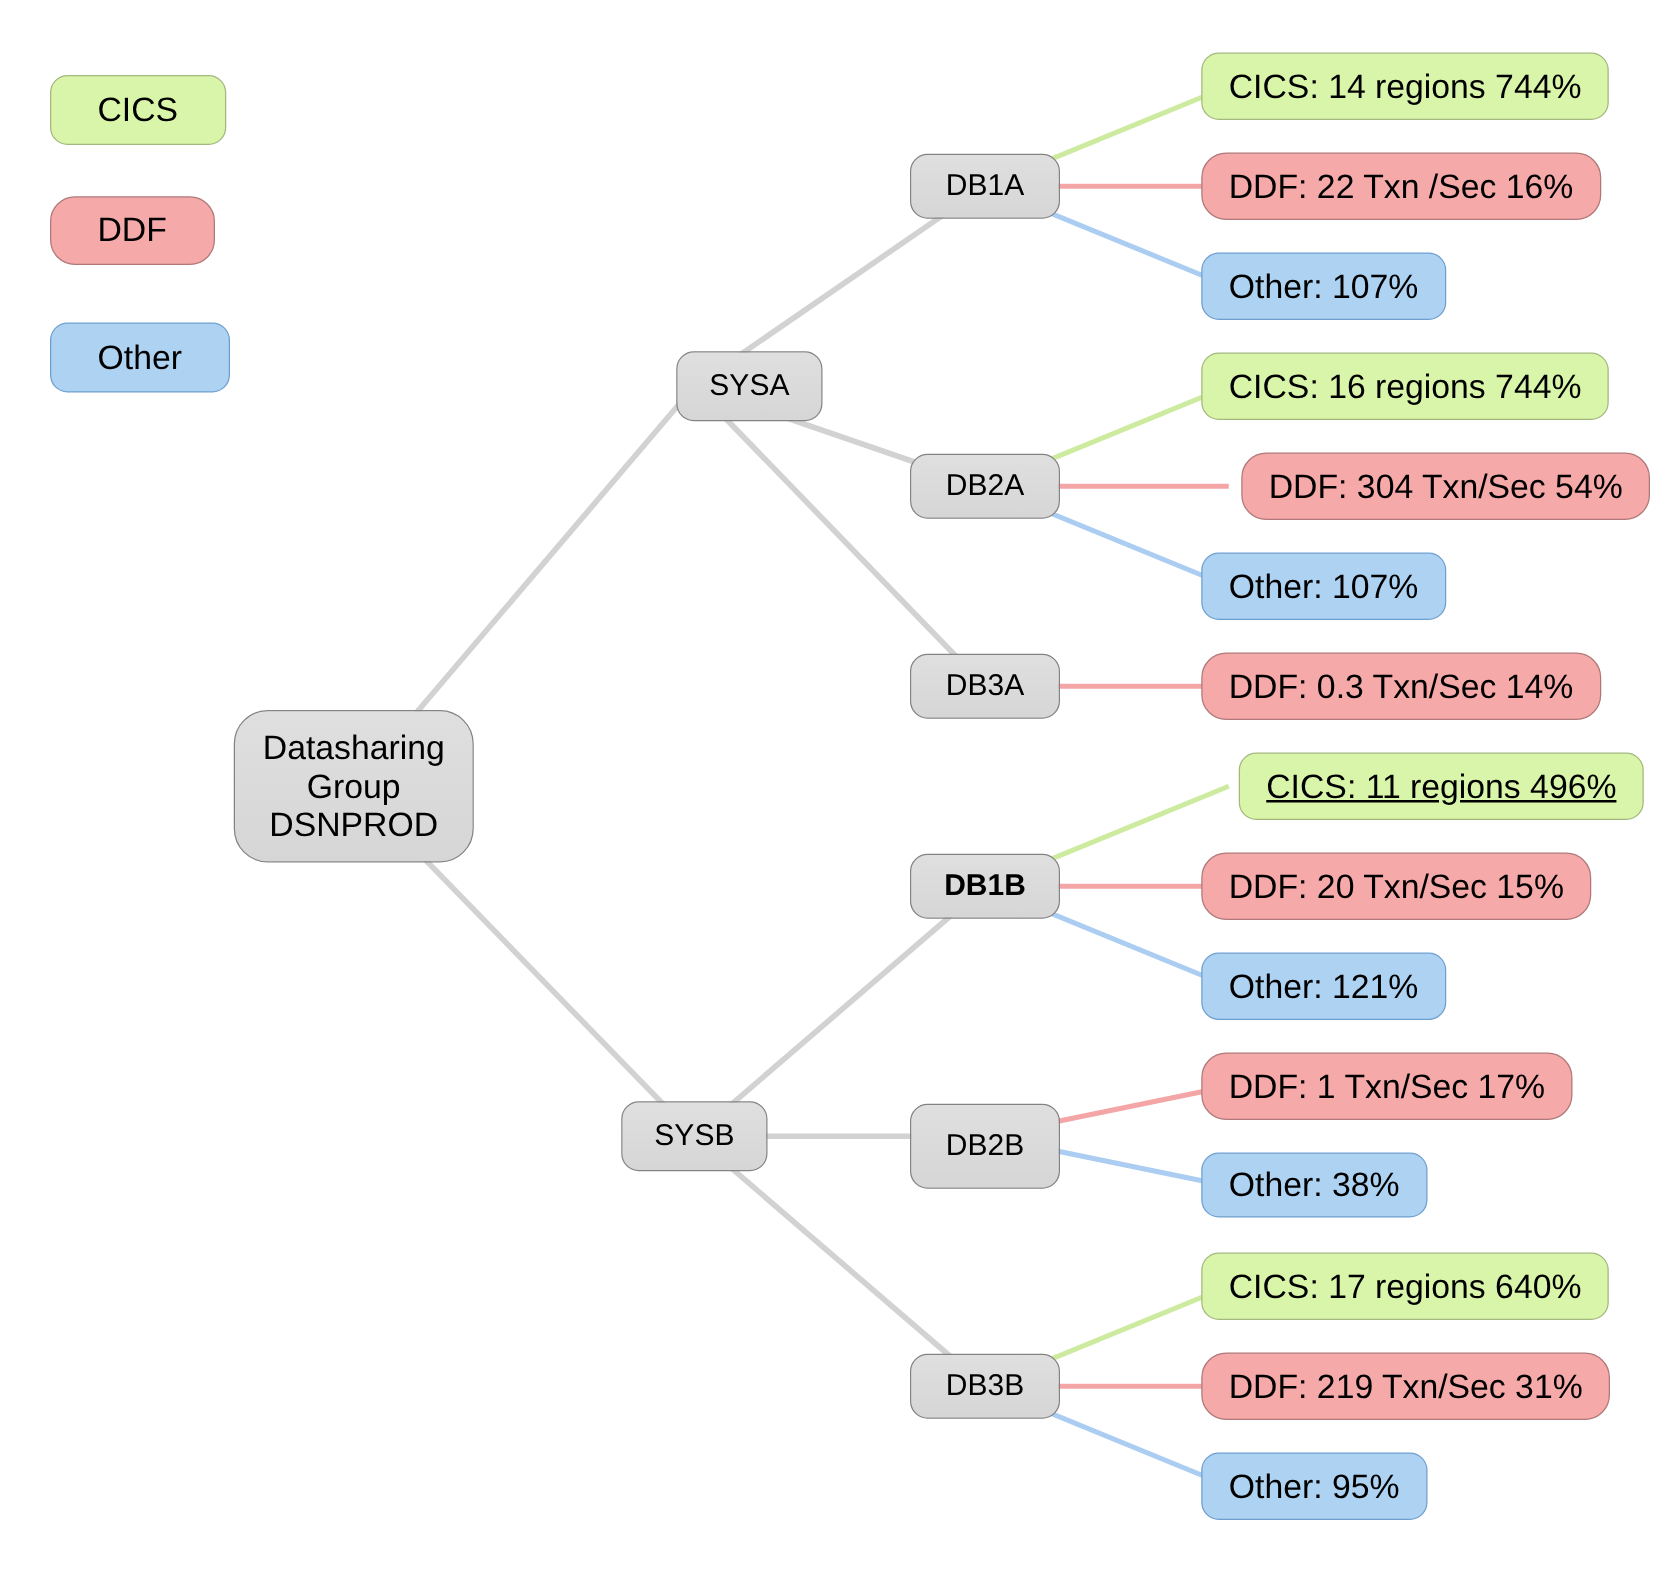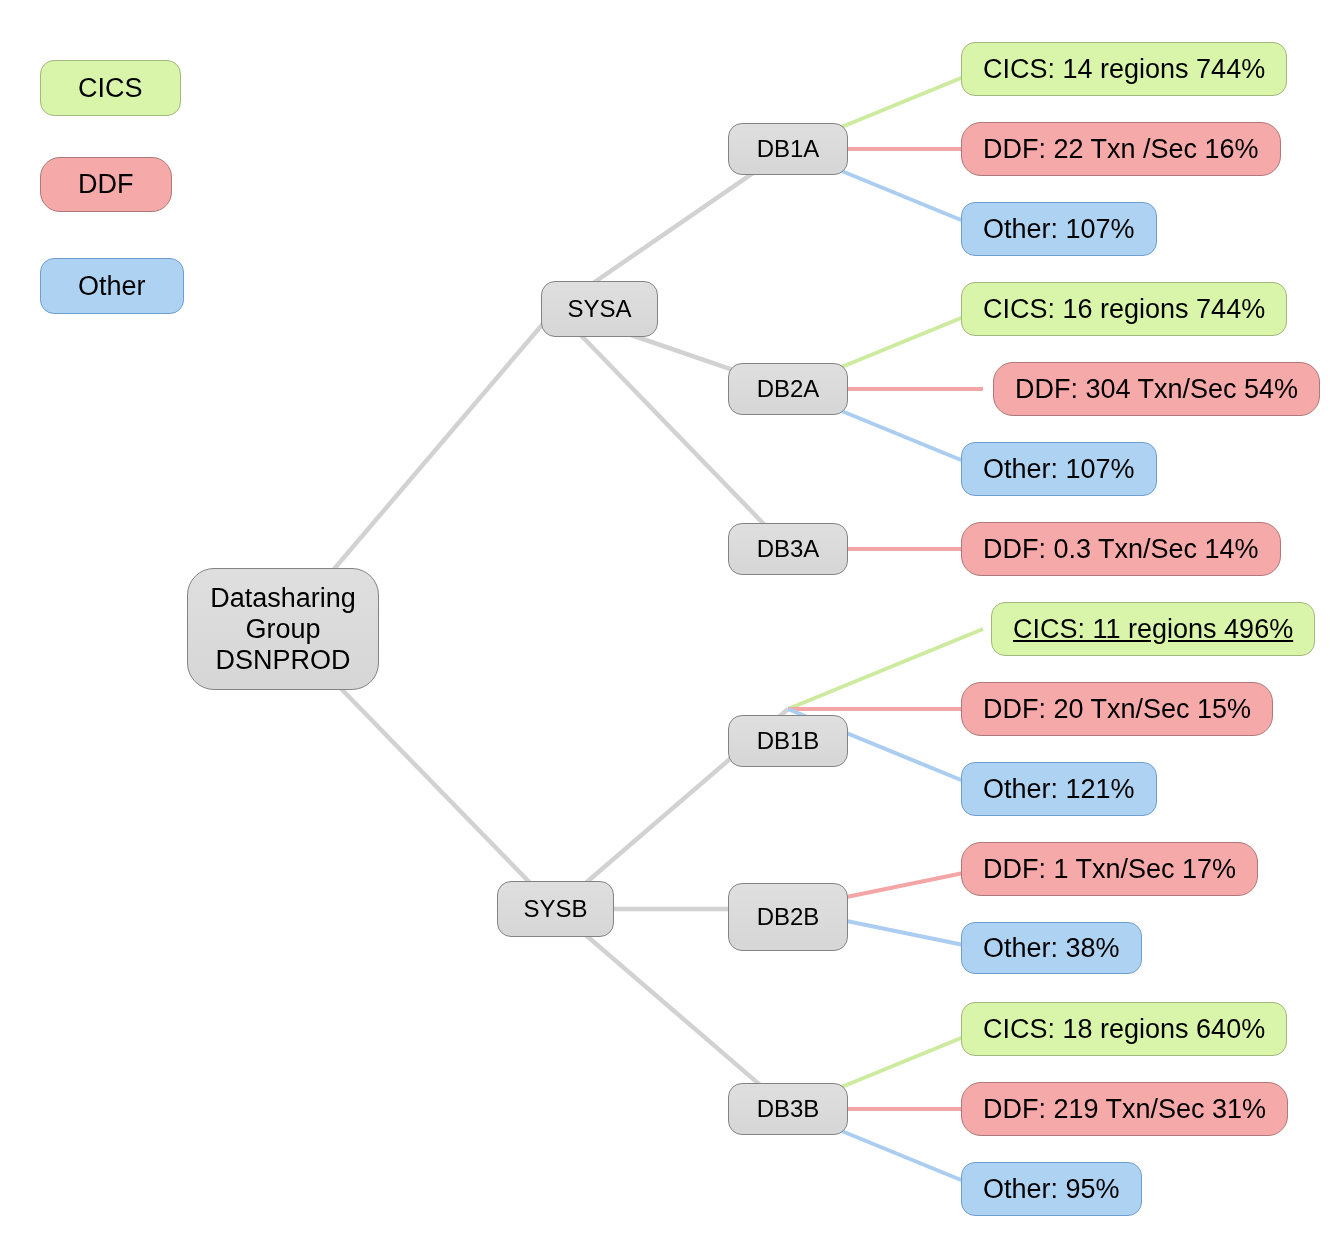--- a/index.html
+++ b/index.html
@@ -109,34 +109,34 @@
     </div>
     <div class="node leaf t-cics" style="left: 991px; top: 602px; height: 54px; text-decoration: underline;">
       <span>CICS: 11 regions 496%</span>
     </div>
     <div class="node leaf t-ddf" style="left: 961px; top: 682px; height: 54px;">
       <span>DDF: 20 Txn/Sec 15%</span>
     </div>
     <div class="node leaf t-other" style="left: 961px; top: 762px; height: 54px;">
       <span>Other: 121%</span>
     </div>
-    <div class="node branch t-sys" style="left: 728px; top: 715px; width: 120px; height: 52px;">
+    <div class="node branch t-sys" style="left: 728px; top: 683px; width: 120px; height: 52px; font-weight: bold;">
       <span>DB1B</span>
     </div>
     <div class="node leaf t-ddf" style="left: 961px; top: 842px; height: 54px;">
       <span>DDF: 1 Txn/Sec 17%</span>
     </div>
     <div class="node leaf t-other" style="left: 961px; top: 922px; height: 52px;">
       <span>Other: 38%</span>
     </div>
     <div class="node branch t-sys" style="left: 728px; top: 883px; width: 120px; height: 68px;">
       <span>DB2B</span>
     </div>
     <div class="node leaf t-cics" style="left: 961px; top: 1002px; height: 54px;">
-      <span>CICS: 18 regions 640%</span>
+      <span>CICS: 17 regions 640%</span>
     </div>
     <div class="node leaf t-ddf" style="left: 961px; top: 1082px; height: 54px;">
       <span>DDF: 219 Txn/Sec 31%</span>
     </div>
     <div class="node leaf t-other" style="left: 961px; top: 1162px; height: 54px;">
       <span>Other: 95%</span>
     </div>
     <div class="node branch t-sys" style="left: 728px; top: 1083px; width: 120px; height: 52px;">
       <span>DB3B</span>
     </div>

